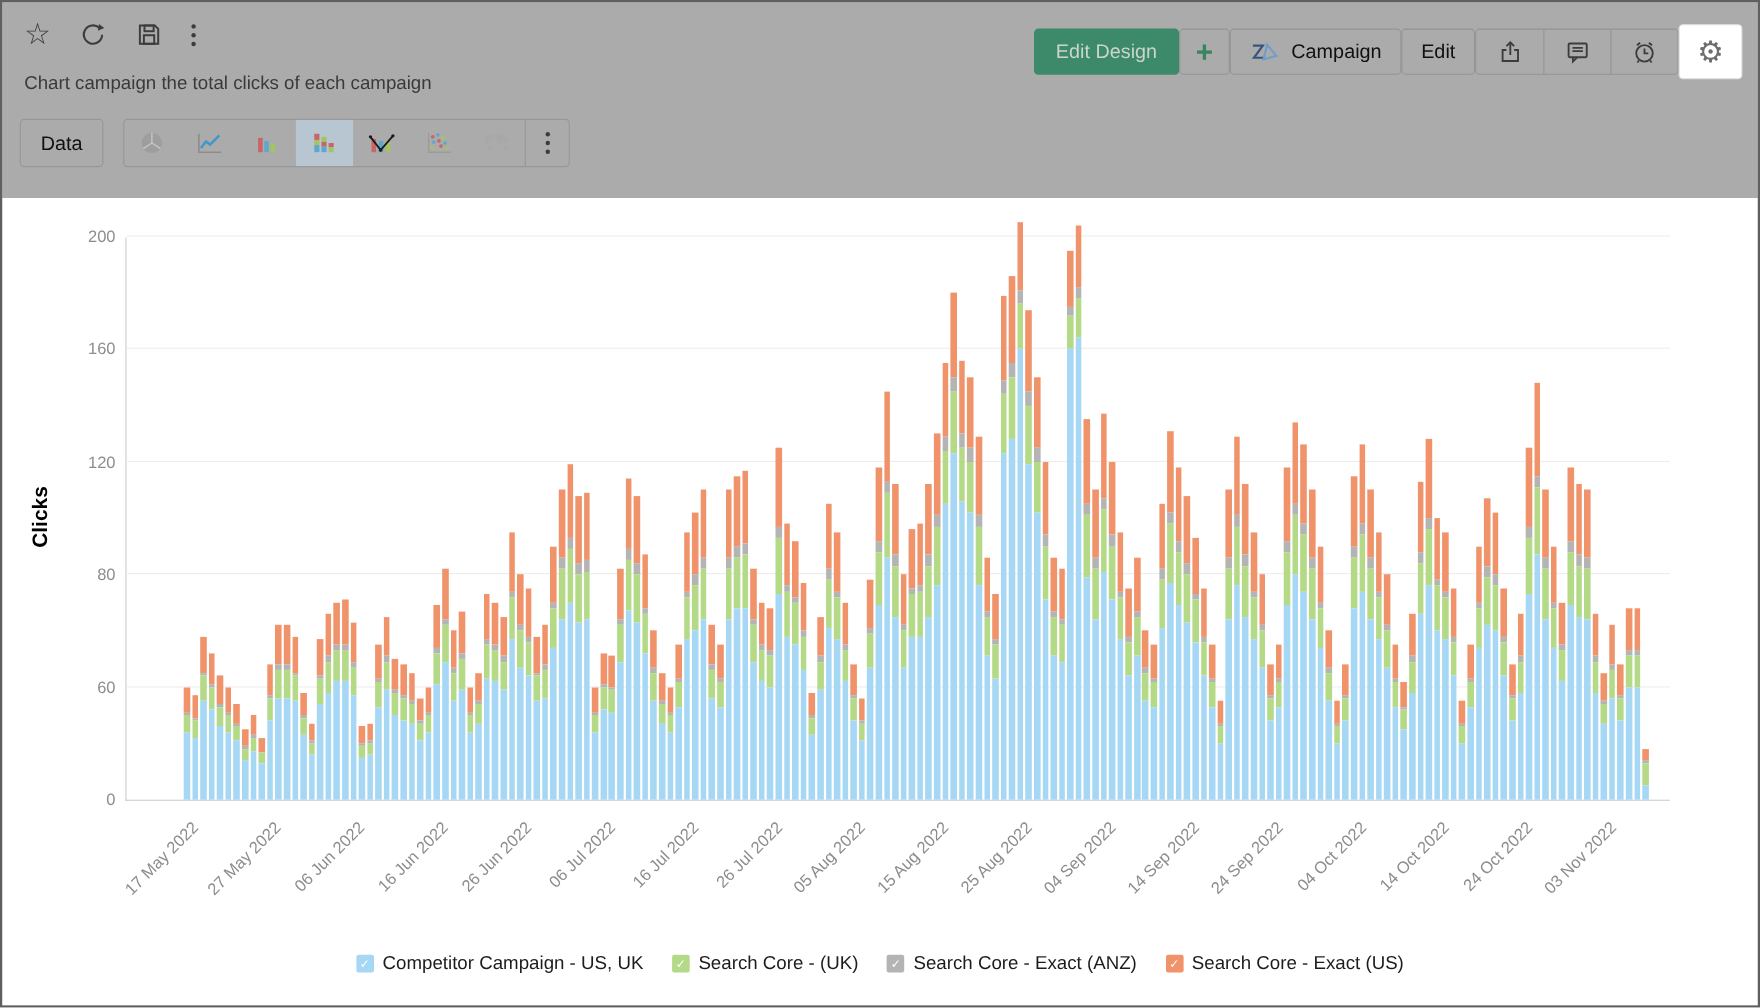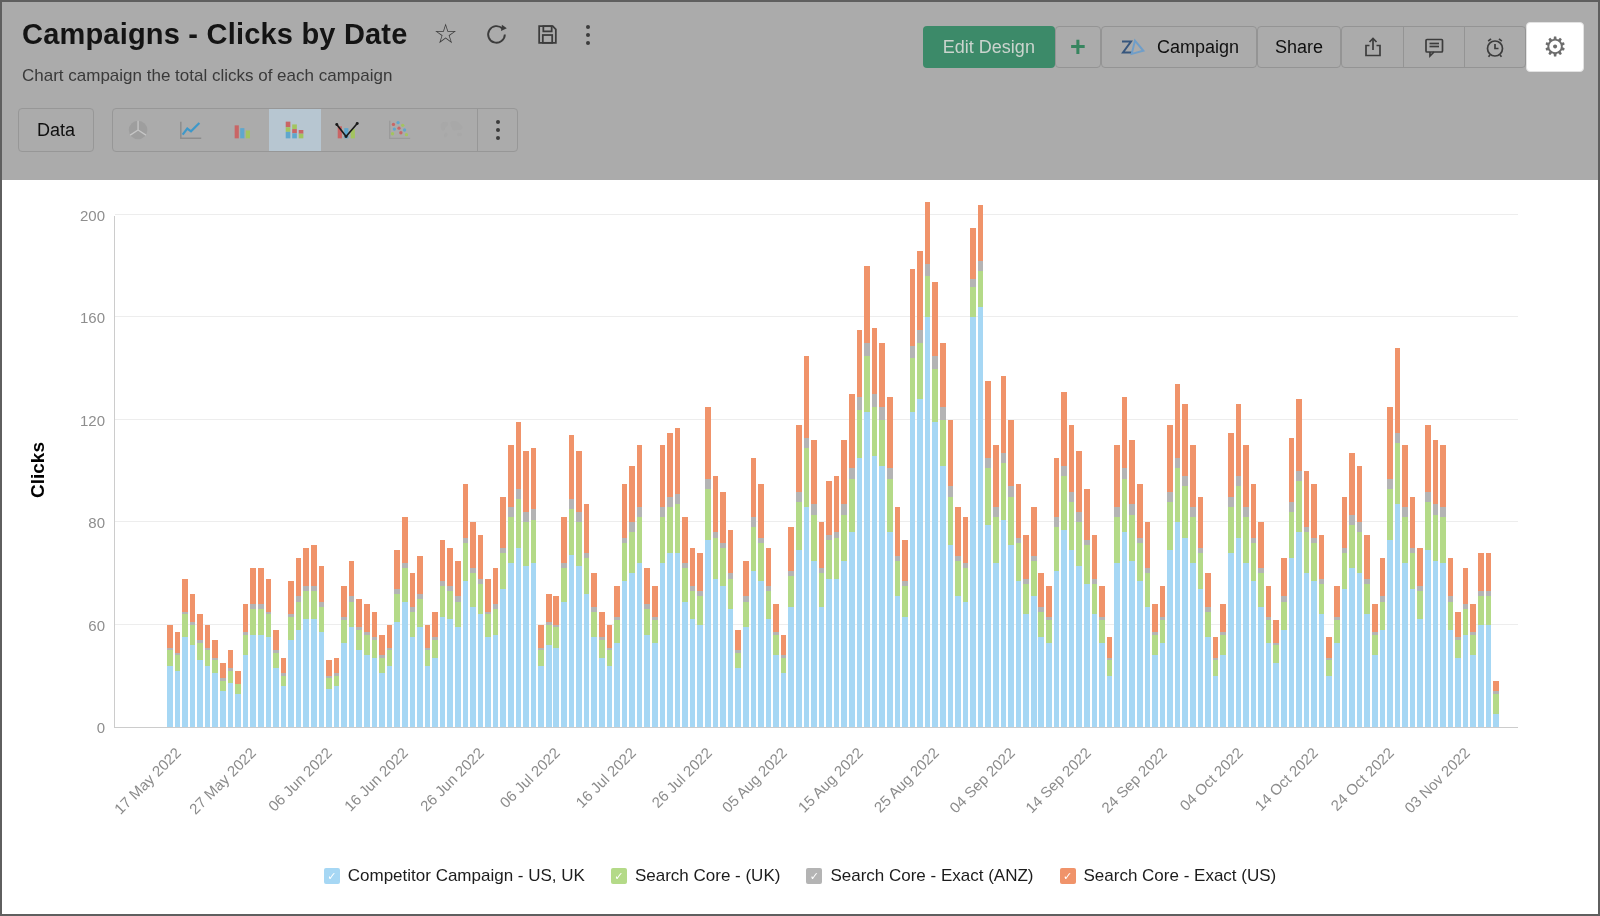--- a/index.html
+++ b/index.html
@@ -62,21 +62,20 @@
           display:flex; align-items:center; justify-content:center; }
   svg { display:block; }
 </style>
 </head>
 <body>
 
 <div class="window">
 
   <div class="header">
     <div class="title-row">
-      <div class="page-title">Campaigns - Clicks by Date</div>
       <div class="hicon star-glyph">☆</div>
       <div class="hicon">
         <svg width="25" height="25" viewBox="0 0 24 24" fill="none" stroke="#3c3c3c" stroke-width="1.8">
           <path d="M20 12 a8 8 0 1 1 -2.3 -5.7"></path>
           <path d="M17.2 2.6 L21.9 6.1 L16.3 8.6 Z" fill="#3c3c3c" stroke="none"></path>
         </svg>
       </div>
       <div class="hicon">
         <svg width="25" height="25" viewBox="0 0 24 24" fill="none" stroke="#3c3c3c" stroke-width="1.7">
           <path d="M4 4 H17 L20 7 V20 H4 Z"></path>
@@ -99,21 +98,21 @@
       <button class="btn btn-sq">+</button>
       <button class="btn">
         <span>
           <svg width="30" height="23" viewBox="0 0 30 22" fill="none" stroke-width="2">
             <path d="M3 5 H12 L4 16 H13" stroke="#37567d"></path>
             <path d="M17 4 L23.5 15.5 L11.5 16.5 Z" stroke="#6f9ec9" transform="rotate(-10 17 10)"></path>
           </svg>
         </span>
         <span>Campaign</span>
       </button>
-      <button class="btn">Share</button>
+      <button class="btn">Edit</button>
       <div class="icon-group">
         <div class="icon-cell">
           <svg width="24" height="24" viewBox="0 0 24 24" fill="none" stroke="#3c3c3c" stroke-width="1.7">
             <path d="M8.5 10.5 H5 V20.5 H19 V10.5 H15.5"></path>
             <path d="M12 15 V4"></path>
             <path d="M8.5 7 L12 3.5 L15.5 7"></path>
           </svg>
         </div>
         <div class="icon-cell">
           <svg width="24" height="24" viewBox="0 0 24 24" fill="none" stroke="#3c3c3c" stroke-width="1.7">

